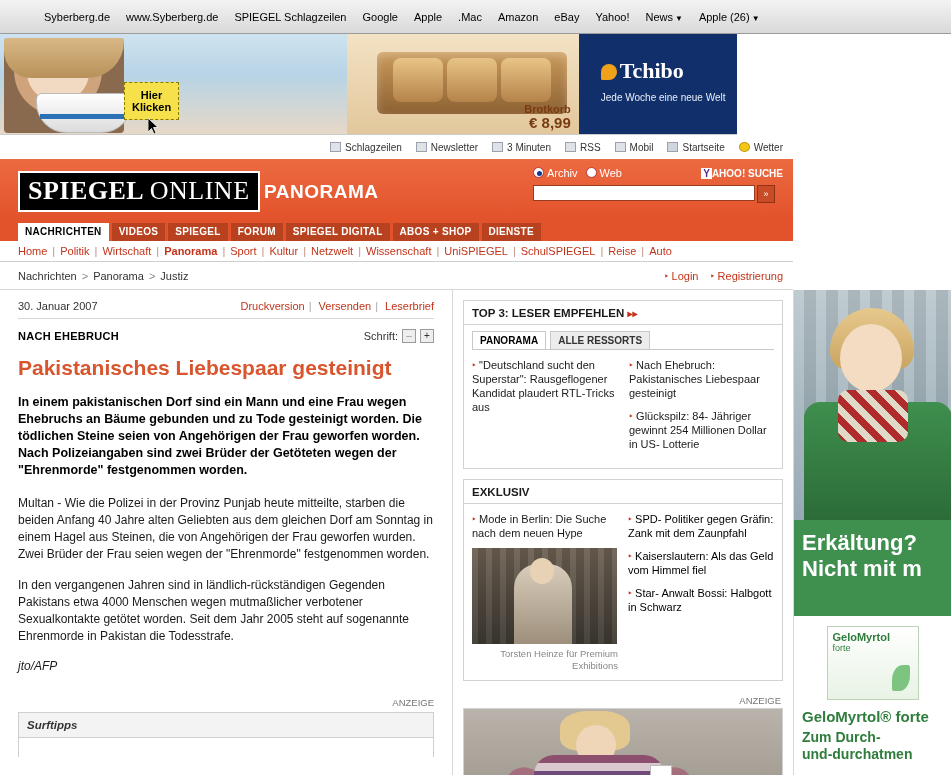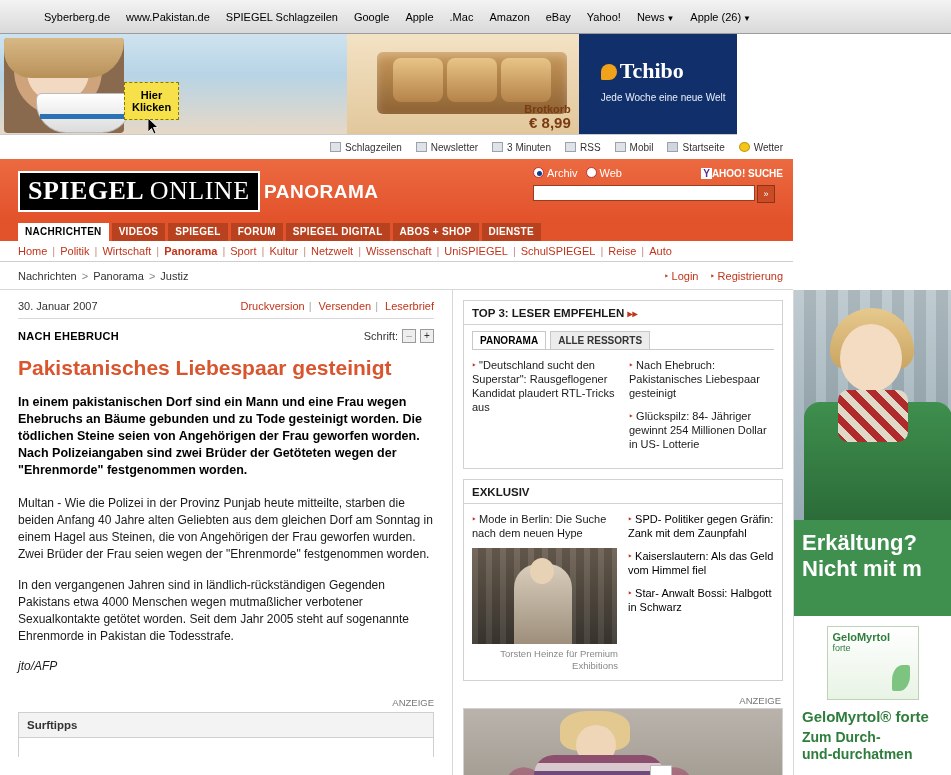--- a/index.html
+++ b/index.html
@@ -272,21 +272,21 @@
     font-size: 12px; color: #1a1a1a; line-height: 17px; margin: 0 0 14px 0;
   }
   p.sig { font-size: 12px; font-style: italic; color: #1a1a1a; margin: 4px 0 0 0; }
 
   .anzeige-label { font-size: 9.5px; color: #777; text-align: right; margin-top: 24px; }
   .surftipps {
     border: 1px solid #cfcfcf; border-bottom: none;
     background: #f3f3f3;
     margin-top: 4px;
   }
-  .surftipps .st-head { font-size: 11.5px; font-weight: bold; color: #333; padding: 6px 8px; }
+  .surftipps .st-head { font-size: 11.5px; font-weight: bold; color: #333; padding: 6px 8px; font-style: italic; }
   .surftipps .st-body { background: #fff; border-top: 1px solid #cfcfcf; height: 20px; }
 
   
   .box { border: 1px solid #d2d2d2; margin-bottom: 10px; background: #fff; }
   .box-head {
     font-size: 11.5px; font-weight: bold; color: #1a1a1a;
     padding: 6px 8px 5px 8px;
     border-bottom: 1px solid #d2d2d2;
     background: #fff;
   }
@@ -380,21 +380,21 @@
   .sky-bottom .brand { font-size: 15px; font-weight: bold; color: #2f7d3c; margin-top: 8px; }
   .sky-bottom .claim { font-size: 14px; font-weight: bold; color: #2f7d3c; line-height: 17px; margin-top: 4px; }
 </style>
 </head>
 <body>
 
 <div class="page">
 
   <div class="bookmarks">
     <span class="bm"><span>Syberberg.de</span></span>
-    <span class="bm"><span>www.Pakistan.de</span></span>
+    <span class="bm"><span>www.Syberberg.de</span></span>
     <span class="bm"><span>SPIEGEL Schlagzeilen</span></span>
     <span class="bm"><span>Google</span></span>
     <span class="bm"><span>Apple</span></span>
     <span class="bm"><span>.Mac</span></span>
     <span class="bm"><span>Amazon</span></span>
     <span class="bm"><span>eBay</span></span>
     <span class="bm"><span>Yahoo!</span></span>
     <span class="bm"><span>News</span><span class="caret">▼</span></span>
     <span class="bm"><span>Apple (26)</span><span class="caret">▼</span></span>
   </div>

